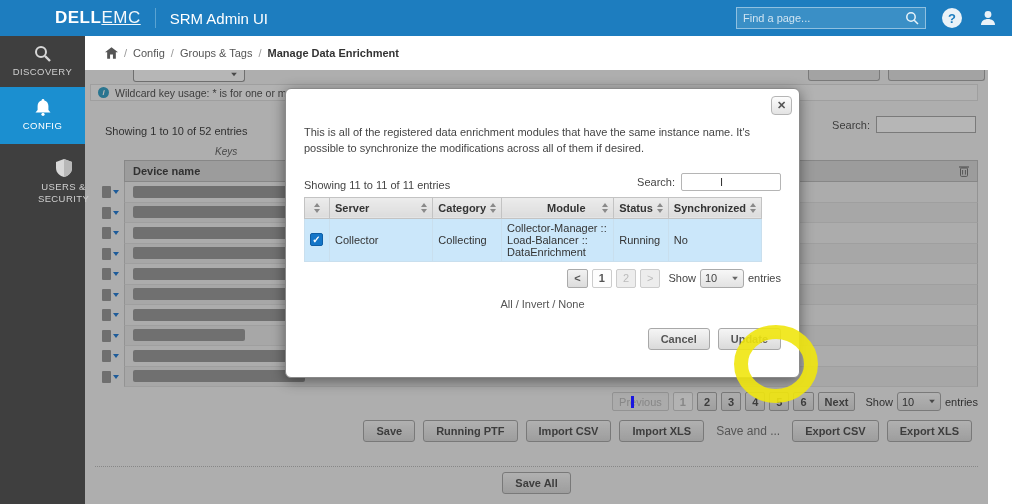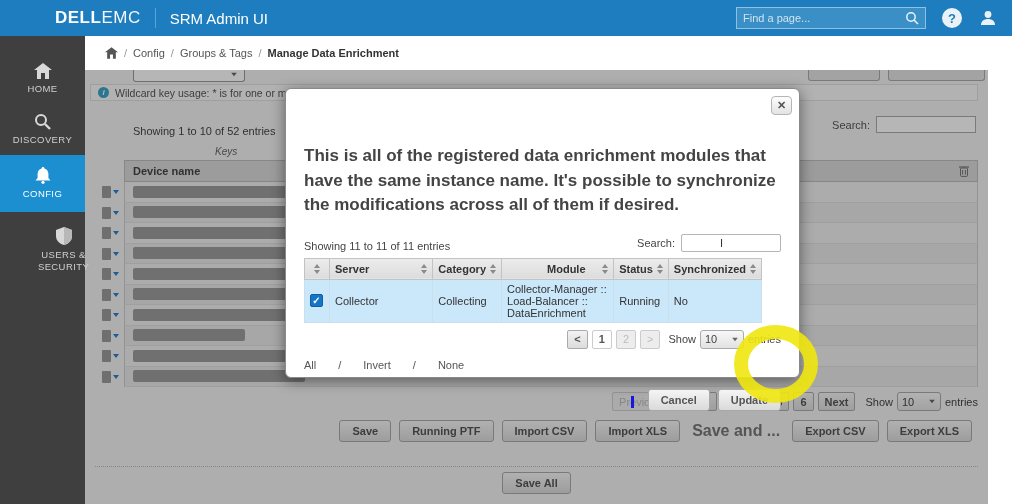--- a/index.html
+++ b/index.html
@@ -3,21 +3,21 @@
 <meta charset="utf-8">
 <style>
   * { margin:0; padding:0; box-sizing:border-box; }
   body { font-family:"Liberation Sans", sans-serif; background:#fff; }
   #page { position:relative; width:1012px; height:504px; overflow:hidden; background:#fff; }
 
   
   .topbar { position:absolute; left:0; top:0; width:1012px; height:36px; background:#1d7dbf; display:flex; align-items:center; z-index:60; }
   .logo { margin-left:55px; font-size:17px; color:#fff; letter-spacing:.5px; white-space:nowrap; }
   .logo b { font-weight:bold; }
-  .logo span { font-weight:normal; opacity:.95; }
+  .logo span { font-weight:normal; opacity:.95;text-decoration:underline; }
   .topbar-divider { width:1px; height:20px; background:#5aa3d2; margin:0 14px; }
   .app-title { color:#fff; font-size:15px; }
   .topbar-right { margin-left:auto; display:flex; align-items:center; gap:16px; margin-right:14px; }
   .find-box { width:190px; height:22px; background:#3a8fc6; border:1px solid #8fc0e0; display:flex; align-items:center; padding:0 6px; }
   .find-box input { flex:1; background:transparent; border:none; outline:none; color:#e8f3fa; font-size:11px; font-family:"Liberation Sans",sans-serif; }
   .find-box input::placeholder { color:#cfe4f2; }
   .round-icon { width:20px; height:20px; border-radius:50%; background:#eaf2f8; color:#1d7dbf; font-weight:bold; font-size:13px; display:flex; align-items:center; justify-content:center; }
 
   
   .sidebar { position:absolute; left:0; top:36px; width:85px; height:468px; background:#3f3f3f; z-index:55; }
@@ -32,21 +32,21 @@
   .crumb-link { color:#555; }
 
   
   .content { position:absolute; left:85px; top:70px; width:903px; height:434px; background:#f2f2f2; z-index:1; }
   .partial-select { position:absolute; left:48px; top:0; width:112px; height:12px; background:#fdfdfd; border:1px solid #9a9a9a; border-top:none; border-radius:0 0 3px 3px; }
   .partial-select .caret { position:absolute; right:6px; top:2px; }
   .caret { width:0; height:0; border-left:4px solid transparent; border-right:4px solid transparent; border-top:5px solid #666; display:inline-block; }
   .partial-btn { position:absolute; top:0; height:11px; background:#e2e2e2; border:1px solid #aaa; border-top:none; border-radius:0 0 3px 3px; }
   .info-bar { position:absolute; left:5px; top:14px; width:888px; height:17px; background:#f7f7f7; border:1px solid #ddd; display:flex; align-items:center; gap:6px; padding-left:7px; font-size:10.5px; color:#555; }
   .info-dot { width:11px; height:11px; border-radius:50%; background:#3ba3c8; color:#fff; font-size:8px; font-weight:bold; display:flex; align-items:center; justify-content:center; font-style:italic; }
-  .bg-showing { position:absolute; left:20px; top:55px; font-size:11px; color:#444;margin-left:28px; }
+  .bg-showing { position:absolute; left:20px; top:55px; font-size:11px; color:#444; }
   .bg-search { position:absolute; right:12px; top:46px; display:flex; align-items:center; gap:6px; font-size:11px; color:#555; }
   .bg-search .inp { width:100px; height:17px; background:#fcfcfc; border:1px solid #aaa; }
   .keys-label { position:absolute; left:130px; top:76px; font-size:10px; font-style:italic; color:#666; }
   .bg-table { position:absolute; left:15px; top:90px; width:878px; }
   .bg-thead { margin-left:24px; height:22px; background:#d9d9d9; border:1px solid #bbb; display:flex; align-items:center; padding:0 8px; font-size:11px; font-weight:bold; color:#444; }
   .bg-thead .spacer { flex:1; }
   .bg-row { display:flex; align-items:center; height:20.5px; }
   .bg-row .dev-ic { width:24px; display:flex; align-items:center; gap:2px; padding-left:2px; }
   .dev-chip { width:9px; height:12px; background:#9a9a9a; border-radius:1px; }
   .dev-caret { width:0; height:0; border-left:3.5px solid transparent; border-right:3.5px solid transparent; border-top:4.5px solid #2a7fd4; }
@@ -54,50 +54,50 @@
   .bg-row:nth-child(even) .row-body { background:#e8e8e8; }
   .blob { height:12px; background:#9c9c9c; border-radius:2px; }
   .bg-pagination { position:absolute; right:10px; top:322px; display:flex; align-items:center; gap:4px; font-size:11px; color:#444; }
   .pg-btn { min-width:17px; height:19px; padding:0 6px; background:linear-gradient(#f2f2f2,#dcdcdc); border:1px solid #aaa; border-radius:2px; font-size:11px; color:#555; font-weight:bold; display:flex; align-items:center; justify-content:center; }
   .pg-btn.disabled { background:#ededed; color:#bbb; border-color:#ccc; font-weight:normal; }
   .pg-btn.current { background:#f8f8f8; color:#bbb; border-color:#ccc; }
   .show-select { width:44px; height:19px; background:linear-gradient(#f7f7f7,#e2e2e2); border:1px solid #aaa; border-radius:3px; font-size:11px; color:#444; display:flex; align-items:center; padding:0 4px; justify-content:space-between; }
   .show-select .caret { transform:scale(.7); }
   .bg-buttons { position:absolute; right:16px; top:350px; display:flex; align-items:center; gap:8px; }
   .btn { height:22px; padding:0 12px; background:linear-gradient(#f5f5f5,#dadada); border:1px solid #a8a8a8; border-radius:3px; font-size:11px; font-weight:bold; color:#555; display:flex; align-items:center; justify-content:center; white-space:nowrap; }
-  .save-and { font-size:16px; color:#777; font-weight:bold; padding:0 4px;text-align:center; }
+  .save-and { font-size:12px; color:#777; font-weight:normal; padding:0 4px;text-align:center; }
   .dotted-line { position:absolute; left:10px; top:396px; width:883px; border-top:1px dotted #bbb; }
   .save-all-wrap { position:absolute; left:0; top:402px; width:903px; display:flex; justify-content:center; }
 
   
   .overlay { position:absolute; left:85px; top:70px; width:903px; height:434px; background:rgba(0,0,0,0.28); z-index:20; }
 
   
   .modal { position:absolute; left:285px; top:88px; width:515px; height:290px; background:#fff; border:1px solid #8a8a8a; border-radius:6px; box-shadow:0 3px 14px rgba(0,0,0,.45); z-index:40; padding:16px 18px; }
   .modal-close { position:absolute; top:7px; right:7px; width:21px; height:19px; background:linear-gradient(#fdfdfd,#e3e3e3); border:1px solid #b5b5b5; border-radius:4px; font-size:11px; font-weight:bold; color:#555; display:flex; align-items:center; justify-content:center; }
   .modal-title { font-size:16px; font-weight:bold; color:#3a3a3a; margin-top:2px; }
-  .modal-body { margin-top:39px; font-size:17px; color:#444; line-height:1.45; width:478px;font-weight:bold; }
+  .modal-body { margin-top:20px; font-size:11px; color:#444; line-height:1.45; width:478px; }
   .modal-mid { display:flex; align-items:flex-end; justify-content:space-between; margin-top:16px; }
   .m-showing { font-size:11px; color:#444; }
   .m-search { display:flex; align-items:center; gap:6px; font-size:11px; color:#444; }
   .m-search .inp { width:100px; height:18px; border:1px solid #b5b5b5; border-radius:2px; position:relative; }
   .ibeam { position:absolute; left:38px; top:2px; font-size:11px; color:#333; }
   .m-table { margin-top:6px; width:458px; border:1px solid #c3c3c3; border-collapse:collapse; font-size:11px; }
   .m-table th { background:linear-gradient(#ececec,#dcdcdc); border:1px solid #c3c3c3; font-weight:bold; color:#333; text-align:left; padding:4px 5px; }
   .m-table td { border:1px solid #c9dfee; padding:3px 5px; color:#333; vertical-align:middle; }
   .m-row td { background:#cbe7fa; }
   .th-inner { display:flex; align-items:center; justify-content:space-between; gap:4px; }
   .sort { display:inline-flex; flex-direction:column; line-height:4px; }
   .sort i { width:0; height:0; border-left:3.5px solid transparent; border-right:3.5px solid transparent; display:block; }
   .sort .up { border-bottom:4px solid #8a8a8a; margin-bottom:2px; }
   .sort .dn { border-top:4px solid #8a8a8a; }
   .chk { width:13px; height:13px; background:#1576c8; border:1px solid #0f5ea5; border-radius:2px; color:#fff; font-size:10px; font-weight:bold; display:flex; align-items:center; justify-content:center; }
   .blue-blob { width:185px; height:14px; background:#1010f0; border-radius:2px; margin-bottom:2px; }
   .m-pagination { display:flex; align-items:center; justify-content:flex-end; gap:4px; margin-top:7px; font-size:11px; color:#444; }
-  .m-links { display:flex; justify-content:flex-start; gap:22px; margin-top:10px; font-size:11px; color:#555; }
+  .m-links { display:flex; justify-content:center; gap:3px; margin-top:10px; font-size:11px; color:#555; }
   .m-links .lnk { color:#555; }
   .m-footer { display:flex; justify-content:flex-end; gap:8px; margin-top:18px; }
 
   
   .yellow-ring { position:absolute; left:730px; top:322px; z-index:50; pointer-events:none; }
   .blue-dash { position:absolute; left:631px; top:396px; width:3px; height:12px; background:#1a16e0; z-index:50; }
   .right-strip { position:absolute; left:988px; top:36px; width:24px; height:468px; background:#fff; z-index:25; }
 </style>
 </head>
 <body>
@@ -120,26 +120,20 @@
           <span>?</span>
         </div>
       <svg width="20" height="20" viewBox="0 0 20 20">
           <circle cx="10" cy="6.5" r="3.4" fill="#eaf2f8"></circle>
           <path d="M3 17c0-4 3.2-6 7-6s7 2 7 6z" fill="#eaf2f8"></path>
         </svg>
     </div>
   </div>
 
   <div class="sidebar">
-    <div class="side-item" style="margin-top:18px;">
-      <svg width="18" height="16" viewBox="0 0 18 16">
-          <path d="M9 0 L18 7 L15 7 L15 16 L11 16 L11 10 L7 10 L7 16 L3 16 L3 7 L0 7 Z" fill="#d8d8d8"></path>
-        </svg>
-      <span>HOME</span>
-    </div>
     <div class="side-item">
       <svg width="17" height="17" viewBox="0 0 17 17">
           <circle cx="7" cy="7" r="5" fill="none" stroke="#d8d8d8" stroke-width="2"></circle>
           <line x1="11" y1="11" x2="16" y2="16" stroke="#d8d8d8" stroke-width="2.4"></line>
         </svg>
       <span>DISCOVERY</span>
     </div>
     <div class="side-item active" style="padding-top:12px;padding-bottom:12px;">
       <svg width="16" height="17" viewBox="0 0 16 17">
           <path d="M8 0 C8.8 0 9.4 .6 9.4 1.4 C12 2 13.4 4.2 13.4 7 L13.4 11 L15.5 13.5 L.5 13.5 L2.6 11 L2.6 7 C2.6 4.2 4 2 6.6 1.4 C6.6 .6 7.2 0 8 0 Z" fill="#fff"></path>

